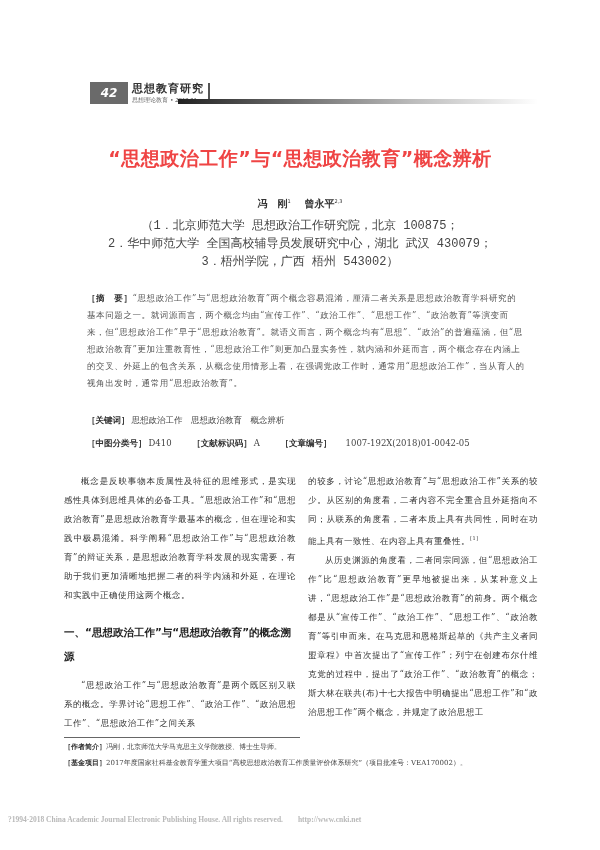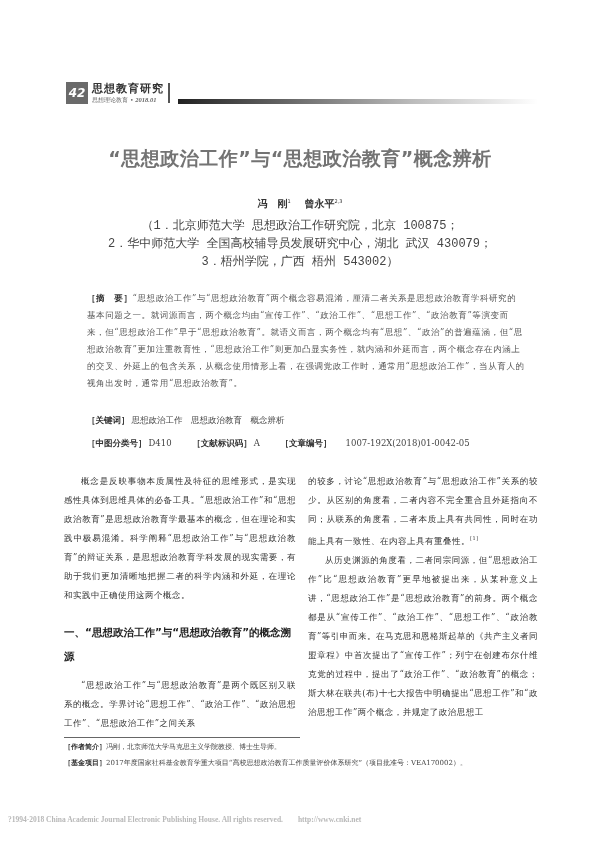--- a/index.html
+++ b/index.html
@@ -1,28 +1,28 @@
 <!DOCTYPE html>
 <html><head>
   <meta charset="utf-8">
   <style>
     * { margin: 0; padding: 0; box-sizing: border-box; }
     html, body { width: 600px; height: 850px; background: #ffffff; overflow: hidden; }
     body { position: relative; font-family: "DejaVu Serif", "Liberation Serif", serif; color: #222; }
 
     .header { position: absolute; left: 66px; top: 80px; height: 26px; display: flex; align-items: center; }
-    .page-num { width: 22px; height: 22px; background: #6a6a6a; color: #fff; font-family: "DejaVu Sans", sans-serif; font-weight: bold; font-style: italic; font-size: 12px; display: flex; align-items: center; justify-content: center; }
+    .page-num { width: 38px; height: 22px; background: #6a6a6a; color: #fff; font-family: "DejaVu Sans", sans-serif; font-weight: bold; font-style: italic; font-size: 12px; display: flex; align-items: center; justify-content: center; margin-left: 24px; }
     .journal-block { margin-left: 4px; display: flex; flex-direction: column; line-height: 1; }
     .journal-name { font-family: "DejaVu Sans", sans-serif; font-weight: bold; font-size: 11px; color: #333; letter-spacing: 1px; }
     .journal-sub { font-family: "DejaVu Sans", sans-serif; font-size: 6px; color: #666; margin-top: 3px; }
     .journal-sub .issue { font-style: italic; font-weight: bold; font-size: 6.5px; font-family: Liberation Serif, serif; }
     .header-vbar { width: 2px; height: 20px; background: #555; margin-left: 4px; }
     .header-gradient { position: absolute; left: 178px; top: 99px; width: 360px; height: 5px; background: linear-gradient(to right, #222 0%, #666 30%, #bbb 65%, #fff 100%); }
 
-    .title { position: absolute; left: 0; width: 600px; top: 146px; text-align: center; font-family: "DejaVu Sans", sans-serif; font-size: 19px; color: #737373; letter-spacing: 0.5px; }
+    .title { position: absolute; left: 0; width: 600px; top: 146px; text-align: center; font-family: "DejaVu Sans", sans-serif; font-size: 19px; color: #ef4444; letter-spacing: 0.5px; }
 
     .authors { position: absolute; left: 0; width: 600px; top: 197px; text-align: center; font-family: "DejaVu Sans", sans-serif; font-weight: bold; font-size: 10px; color: #333; }
     .authors sup { font-size: 5px; font-weight: normal; }
     .affil { position: absolute; left: 0; width: 600px; text-align: center; font-size: 12px; color: #444; font-family: Liberation Mono, monospace; }
 
     .abstract-box { position: absolute; left: 87px; top: 290px; width: 438px; font-size: 8.5px; color: #555; line-height: 17px; letter-spacing: 0.6px; }
     .label-bold { font-family: "DejaVu Sans", sans-serif; font-weight: bold; color: #333; }
     .meta-line { position: absolute; left: 87px; font-size: 8.5px; color: #444; }
     .meta-line span { margin-right: 18px; }
 

